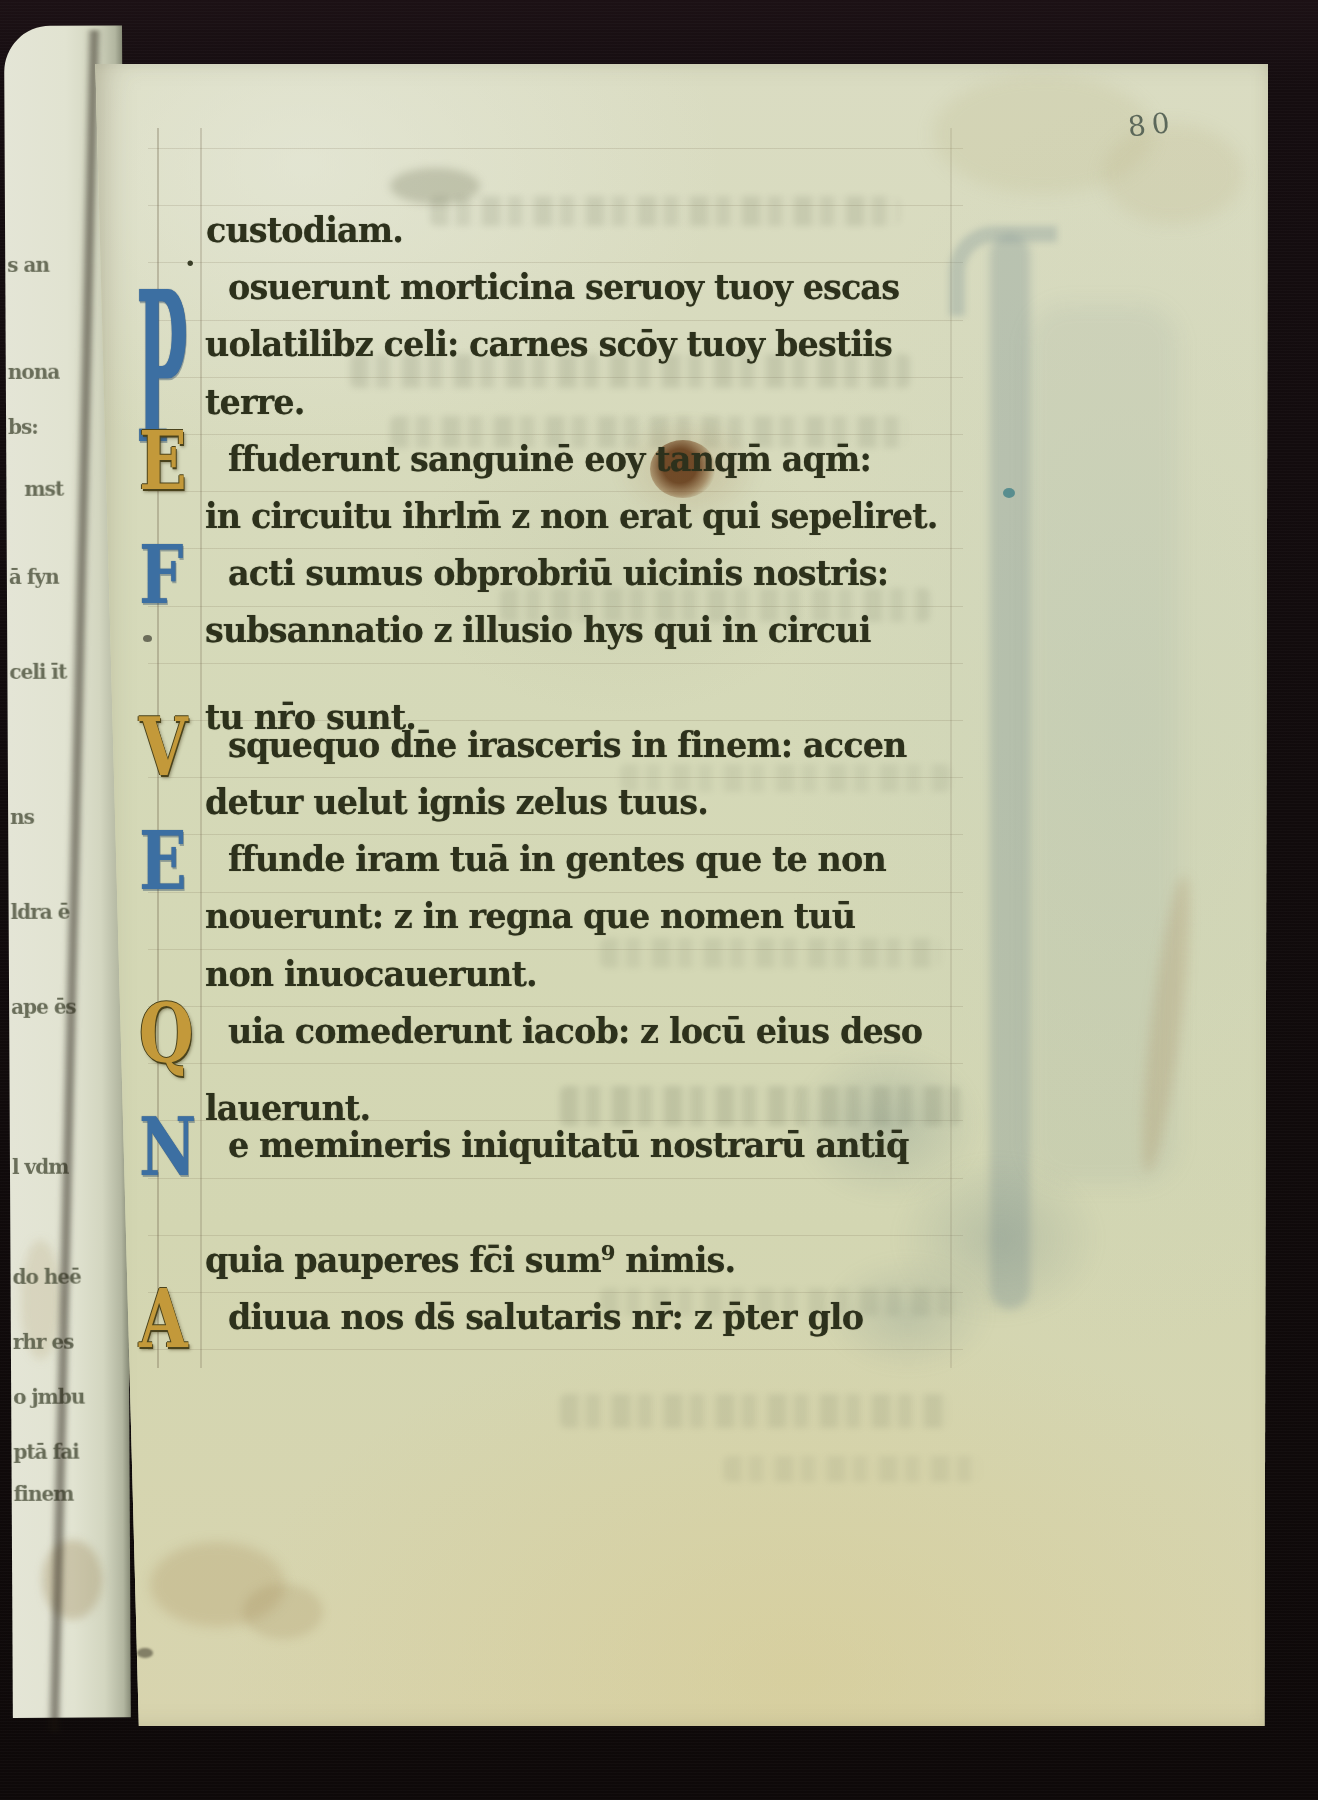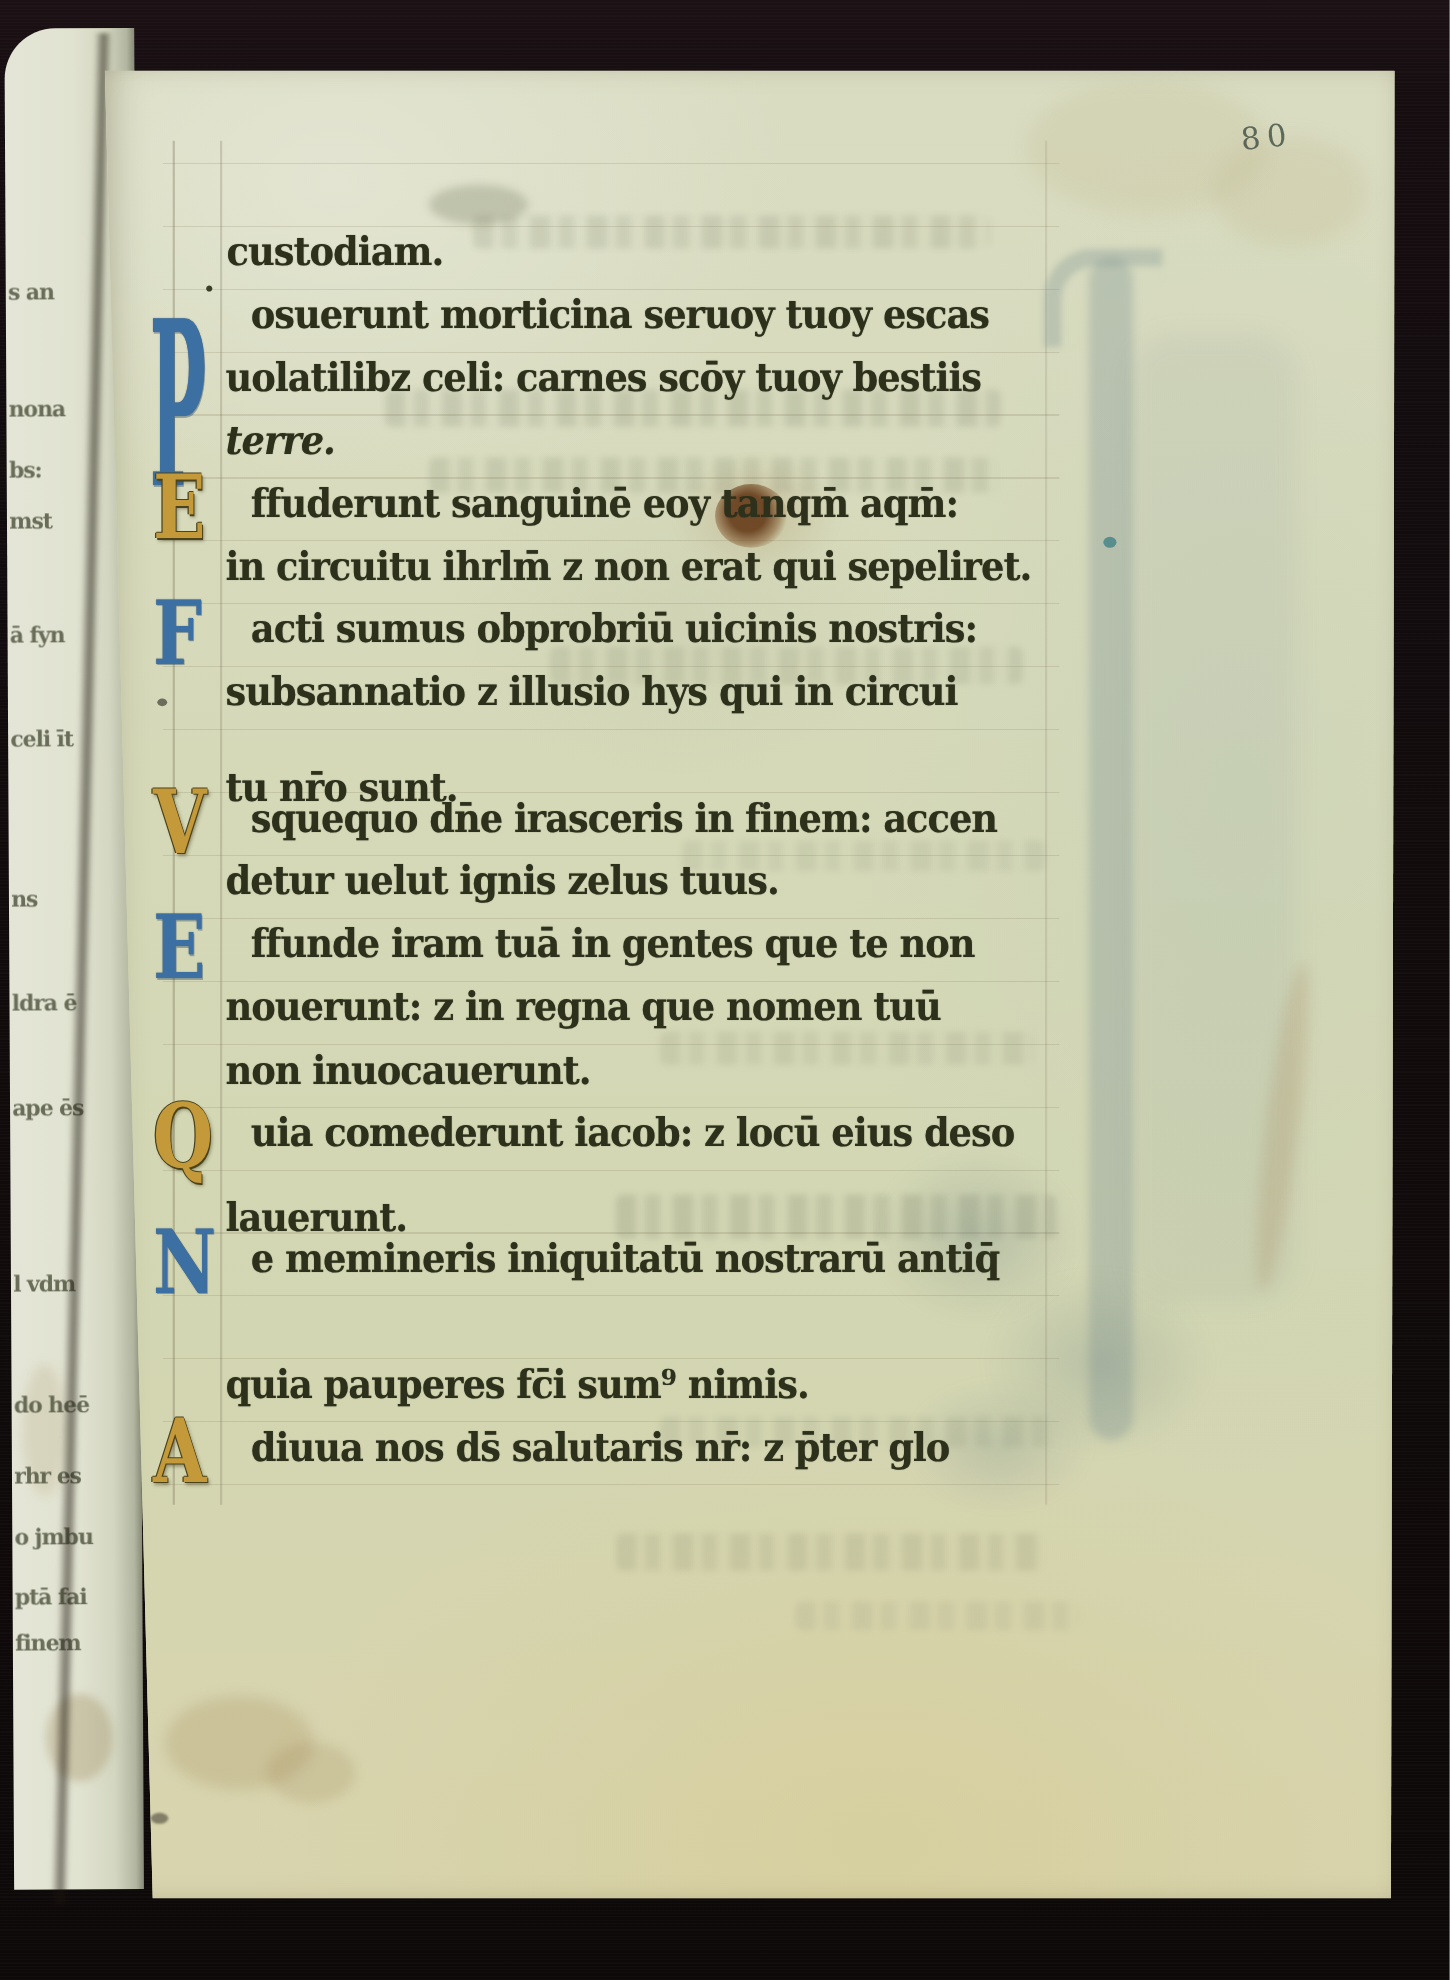--- a/index.html
+++ b/index.html
@@ -84,21 +84,21 @@
 
 <div class="stage">
   <div class="weave"></div>
 
   <div class="facing-strip" id="edge-strip">
     <div class="stain" style="left:30px;top:1514px;width:60px;height:80px;background:rgba(150,125,75,.30);filter:blur(4px);"></div>
     <div class="stain" style="left:10px;top:1214px;width:40px;height:120px;background:rgba(170,150,100,.20);filter:blur(5px);"></div>
   <span class="frag" style="top: 227px;">s an</span>
       <span class="frag" style="top: 334px;">nona</span>
       <span class="frag" style="top: 389px; text-align: center;">bs:</span>
-      <span class="frag" style="top: 436px;">mst</span>
+      <span class="frag" style="top: 451px; margin-left: 16px;">mst</span>
       <span class="frag" style="top: 539px;">ā fyn</span>
       <span class="frag" style="top: 634px;">celi īt</span>
       <span class="frag" style="top: 779px;">ns</span>
       <span class="frag" style="top: 874px;">ldra ē</span>
       <span class="frag" style="top: 969px;">ape ēs</span>
       <span class="frag" style="top: 1129px;">l vdm</span>
       <span class="frag" style="top: 1239px;">do heē</span>
       <span class="frag" style="top: 1304px;">rhr es</span>
       <span class="frag" style="top: 1359px;">o jmbu</span>
       <span class="frag" style="top: 1414px;">ptā fai</span>
@@ -152,21 +152,21 @@
         <div class="line-row" style="top: 142px;">
           <span class="ltext" style="left: 113px;">custodiam.</span>
         </div>
         <div class="line-row" style="top: 199.2px;">
           <span class="initial blue initial-p">P</span>
           <span class="ltext" style="left: 135px;">osuerunt morticina seruoy tuoy escas</span>
         </div>
         <div class="line-row" style="top: 256.4px;">
           <span class="ltext" style="left: 112px;">uolatilibz celi: carnes scōy tuoy bestiis</span>
         </div>
-        <div class="line-row" style="top: 313.6px; font-style: italic;">
+        <div class="line-row" style="top: 313.6px;">
           <span class="ltext" style="left: 112px;">terre.</span>
         </div>
         <div class="line-row" style="top: 370.8px;">
           <span class="initial gold">E</span>
           <span class="ltext" style="left: 135px;">ffuderunt sanguinē eoy tanqm̄ aqm̄:</span>
         </div>
         <div class="line-row" style="top: 428px;">
           <span class="ltext" style="left: 112px;">in circuitu ihrlm̄ z non erat qui sepeliret.</span>
         </div>
         <div class="line-row" style="top: 485.2px;">

